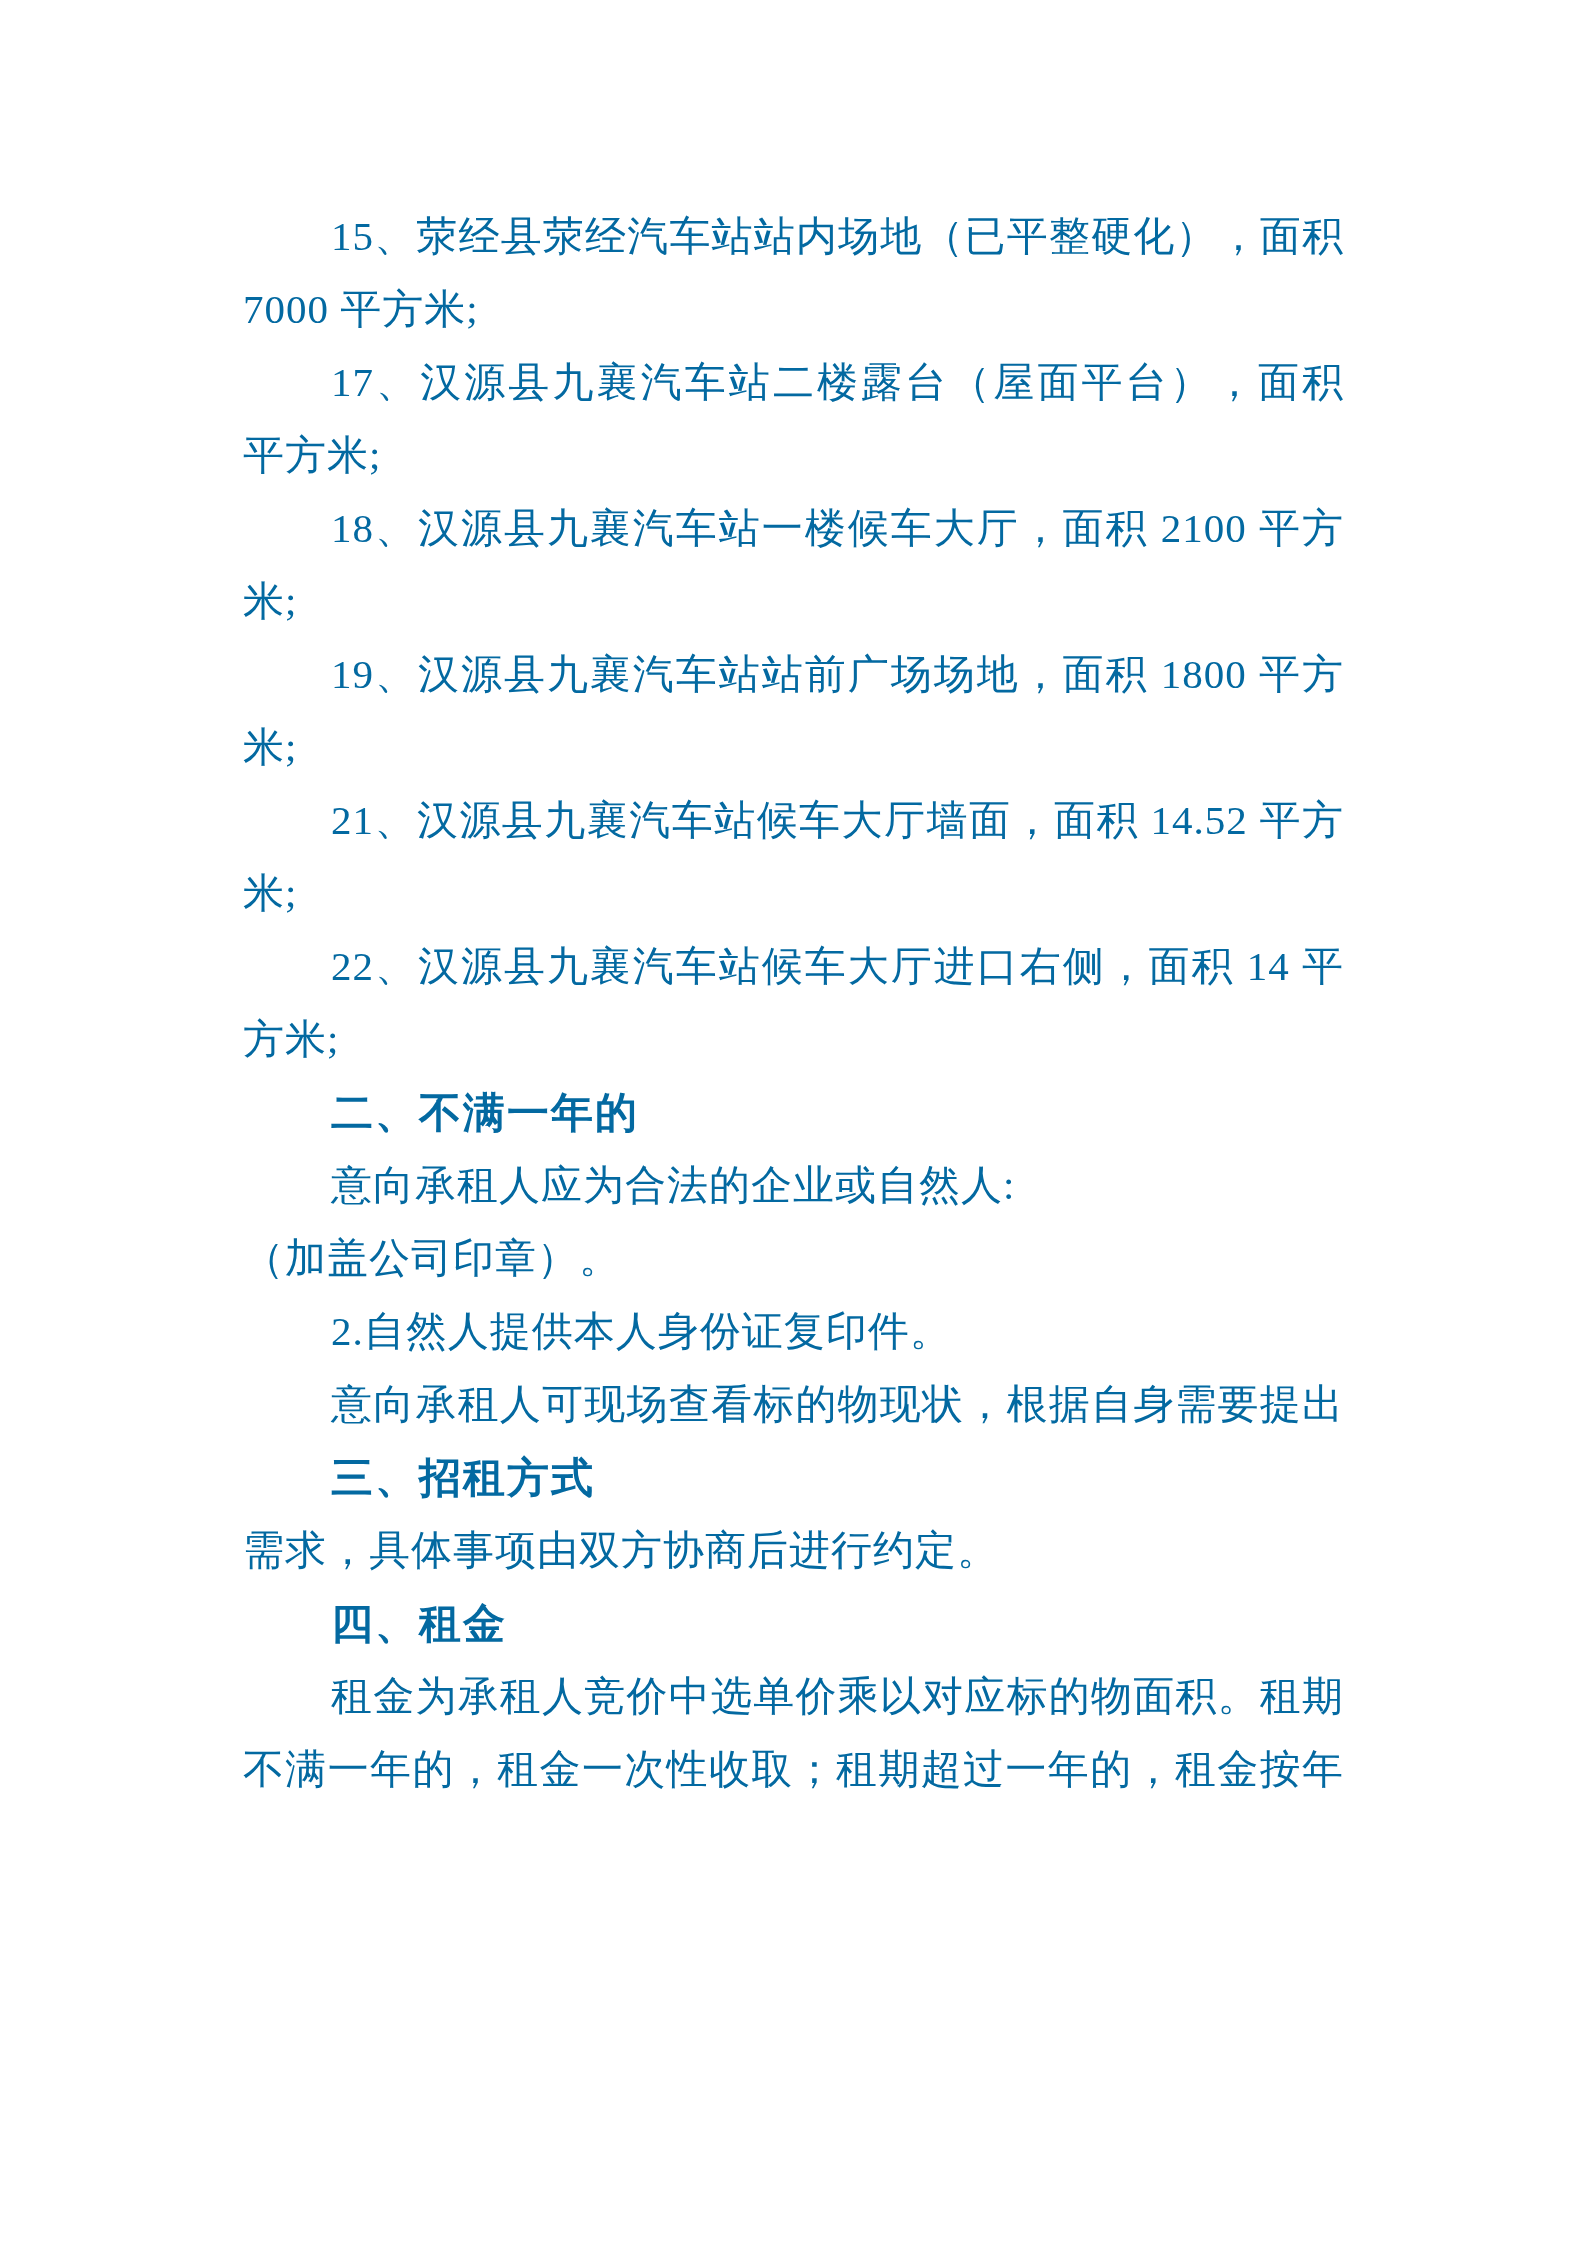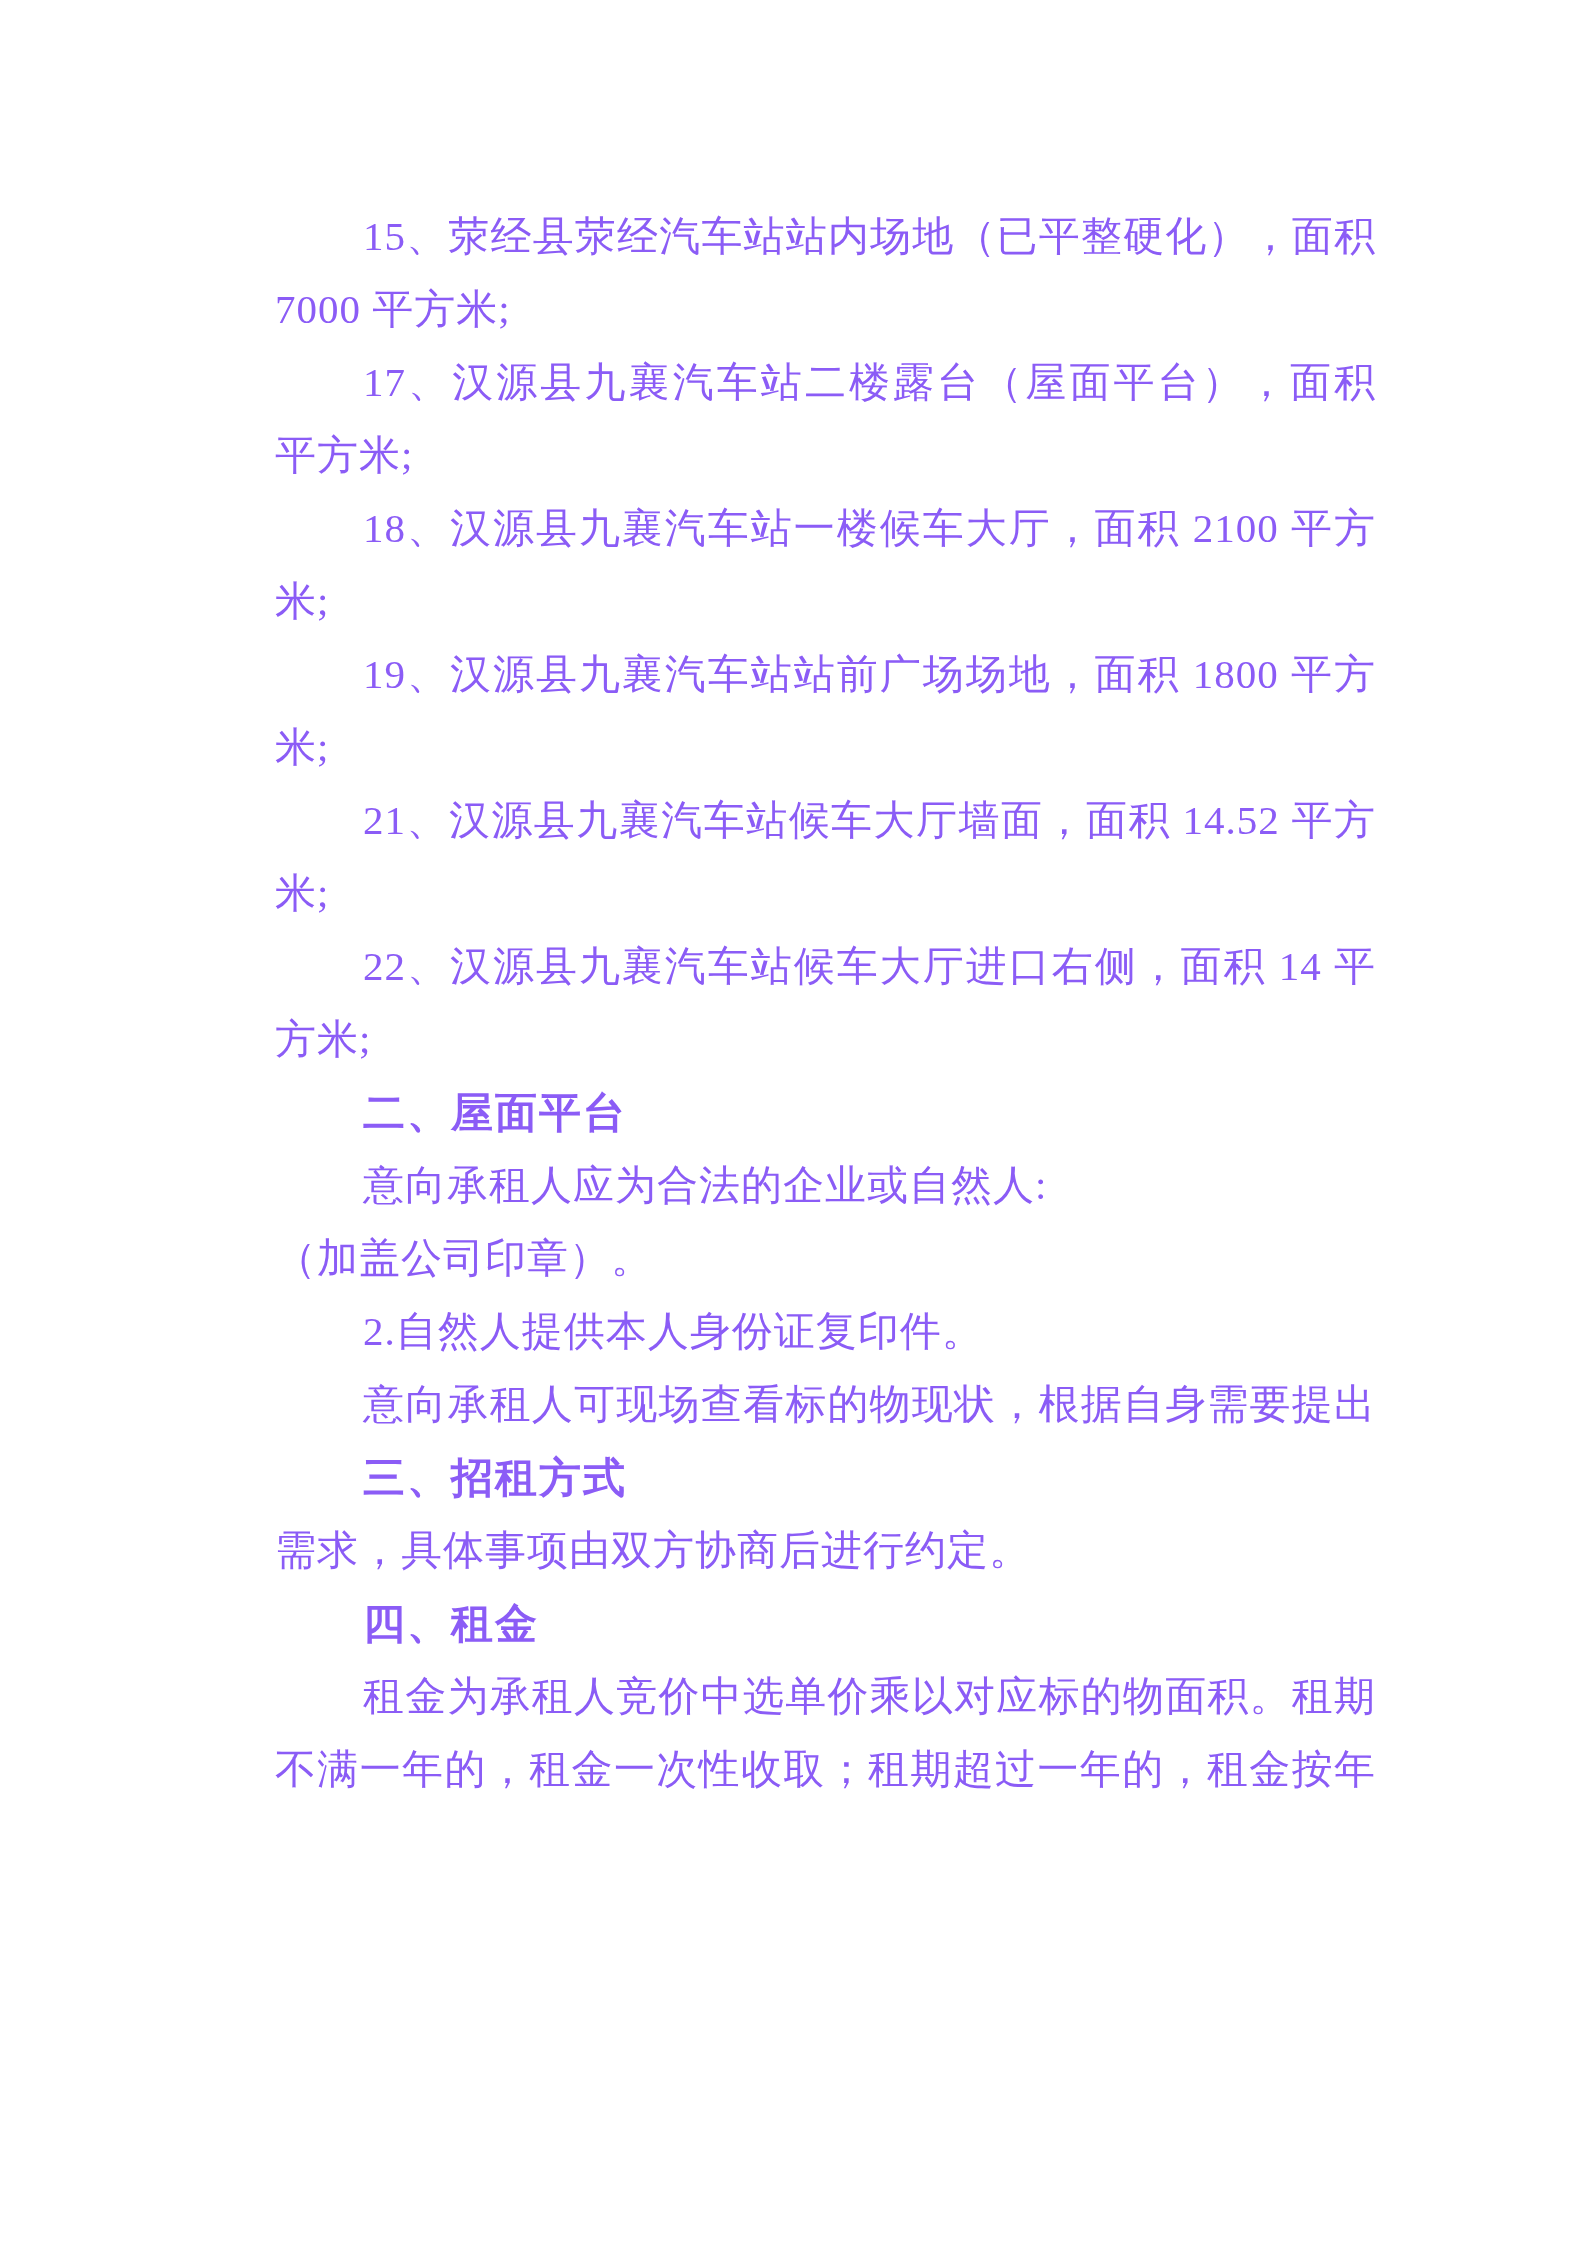--- a/index.html
+++ b/index.html
@@ -18,27 +18,26 @@
     height: 2245px;
     padding: 200px 243px 20px 243px;
     background: #ffffff;
   }
   .line {
     width: 1101px;
     height: 73px;
     line-height: 73px;
     font-size: 41px;
     letter-spacing: 1px;
-    color: #8b5cf6;
+    color: #0369a1;
     font-family: "Liberation Serif", "DejaVu Serif", serif;
     text-align: justify;
     text-align-last: left;
     overflow: hidden;
     white-space: normal;
-    margin-left: 32px;
   }
   .line.fill {
     text-align-last: justify;
   }
   .line.first {
     text-indent: 88px;
   }
   .line.heading {
     font-family: "Liberation Sans", "DejaVu Sans", sans-serif;
     font-weight: 700;
@@ -56,21 +55,21 @@
       <div class="line first fill">17、汉源县九襄汽车站二楼露台（屋面平台），面积 450</div>
       <div class="line">平方米;</div>
       <div class="line first fill">18、汉源县九襄汽车站一楼候车大厅，面积 2100 平方</div>
       <div class="line">米;</div>
       <div class="line first fill">19、汉源县九襄汽车站站前广场场地，面积 1800 平方</div>
       <div class="line">米;</div>
       <div class="line first fill">21、汉源县九襄汽车站候车大厅墙面，面积 14.52 平方</div>
       <div class="line">米;</div>
       <div class="line first fill">22、汉源县九襄汽车站候车大厅进口右侧，面积 14 平</div>
       <div class="line">方米;</div>
-      <div class="line heading first">二、屋面平台</div>
+      <div class="line heading first">二、不满一年的</div>
       <div class="line first">意向承租人应为合法的企业或自然人:</div>
       <div class="line">（加盖公司印章）。</div>
       <div class="line first">2.自然人提供本人身份证复印件。</div>
       <div class="line first fill">意向承租人可现场查看标的物现状，根据自身需要提出</div>
       <div class="line heading first">三、招租方式</div>
       <div class="line">需求，具体事项由双方协商后进行约定。</div>
       <div class="line heading first">四、租金</div>
       <div class="line first fill">租金为承租人竞价中选单价乘以对应标的物面积。租期</div>
       <div class="line fill">不满一年的，租金一次性收取；租期超过一年的，租金按年</div>
     </div>

